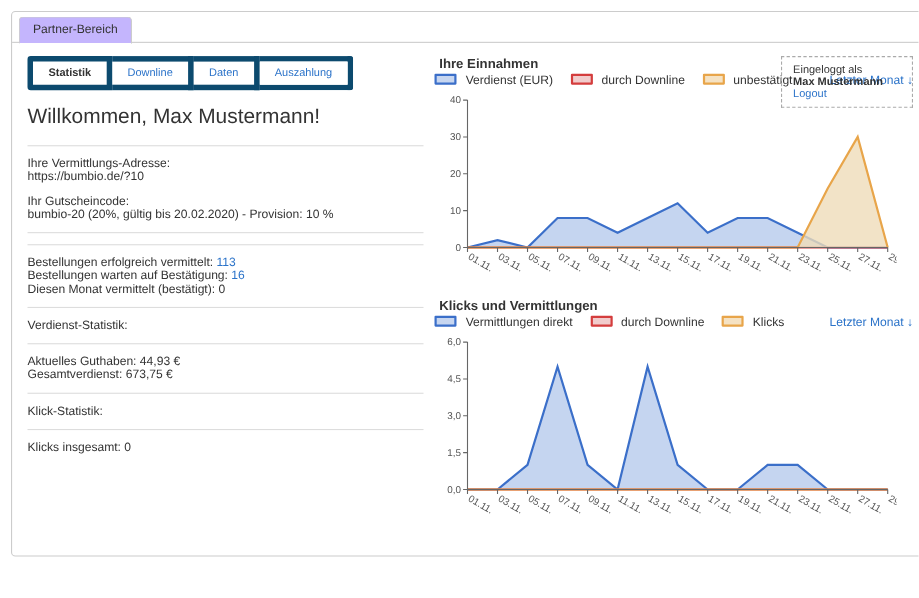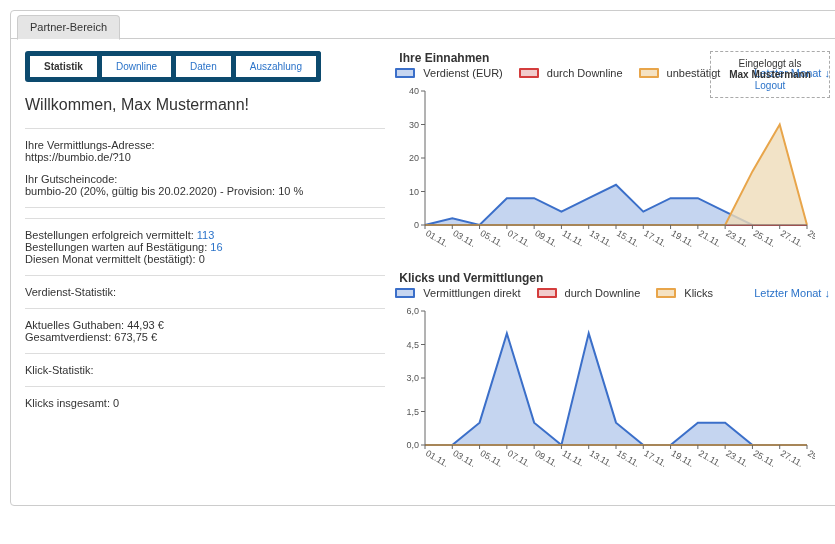--- a/index.html
+++ b/index.html
@@ -1,39 +1,39 @@
 <!DOCTYPE html>
 <html><head>
 <meta charset="utf-8">
 <style>
   *{box-sizing:border-box}
   body{margin:0;padding:10px;font-family:Arial,Helvetica,sans-serif;font-size:11px;color:#333;background:#fff}
   .page{width:835px;border:1px solid #ccc;border-radius:4px;padding:0;position:relative}
   .tab-strip{position:relative;height:28px;border-bottom:1px solid #ccc}
-  .top-tab{position:absolute;top:4px;left:6px;background:#e5e5e5;border:1px solid #ccc;border-bottom:1px solid #fff;border-radius:4px 4px 0 0;padding:5px 12px 6px;font-size:11px}
+  .top-tab{position:absolute;top:4px;left:6px;background:#c4b5fd;border:1px solid #ccc;border-bottom:1px solid #fff;border-radius:4px 4px 0 0;padding:5px 12px 6px;font-size:11px}
   .content{display:flex;padding:12px 14px 14px}
   .left{flex:0 0 46%;padding-right:10px}
   .right{flex:1}
   .nav{display:flex;margin-bottom:14px}
   .nav>div{border:5px solid #0c4a6e;padding:5px 14px;font-size:10px;cursor:pointer}
   .nav>div+div{border-left:none}
   .nav>div:first-child{border-radius:3px 0 0 3px}
   .nav>div:last-child{border-radius:0 3px 3px 0}
   .nav .active{background:#fff;color:#333;font-weight:bold}
   .nav .link{color:#2b73c9}
-  .login-box{position:absolute;top:40px;right:14px;border:1px dashed #aaa;padding:6px 10px;text-align:center;width:120px;font-size:10px}
+  .login-box{position:absolute;top:40px;right:14px;border:1px dashed #aaa;padding:6px 10px;width:120px;font-size:10px}
   .login-box .n{font-weight:bold}
   .login-box .o{color:#2b73c9;cursor:pointer}
-  h2{font-size:16px;font-weight:normal;margin:10px 0 14px}
+  h2{font-size:19px;font-weight:normal;margin:10px 0 14px}
   hr{border:none;border-top:1px solid #ddd;margin:10px 0}
   .lbl{margin:0 0}
   .b{font-weight:normal}
   .chart-block{margin-bottom:18px}
   .chart-title{font-size:12px;font-weight:bold;margin:0 0 2px 4px}
-  .legend{display:flex;align-items:center;gap:6px;margin-bottom:4px;font-size:11px;flex-wrap:nowrap}
+  .legend{display:flex;gap:6px;margin-bottom:4px;font-size:11px;flex-wrap:nowrap}
   .swatch{display:inline-block;width:20px;height:10px;border:2px solid;border-radius:1px;margin-right:2px}
   .time-sel{color:#2b73c9;margin-left:auto;cursor:pointer}
   .arrow{color:#2b73c9;font-size:11px}
   svg{display:block}
   .xt{font-size:9px;fill:#555}
 </style>
 </head>
 <body>
 
 <div class="page">

